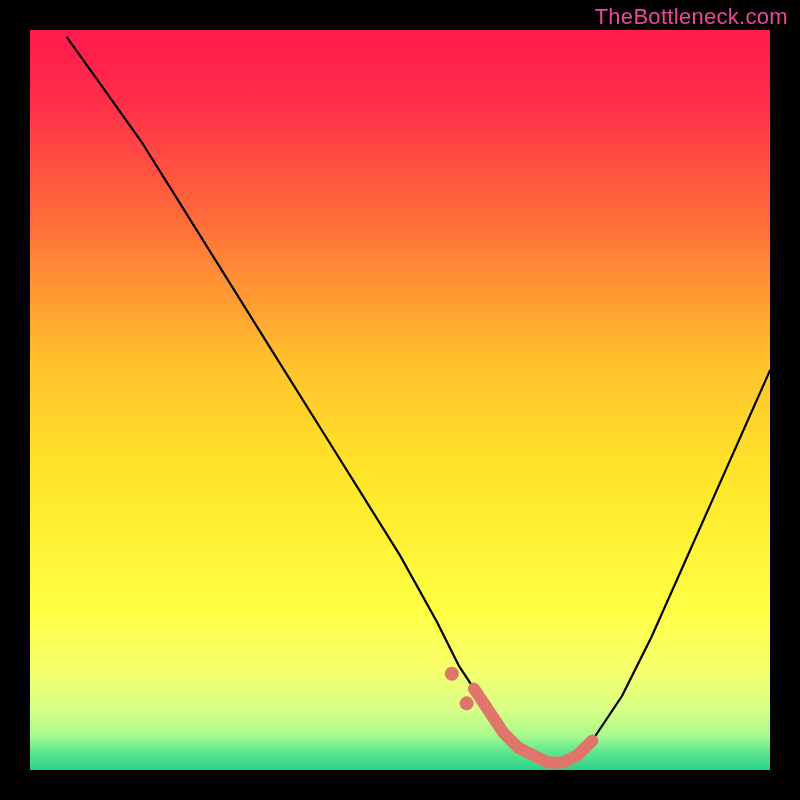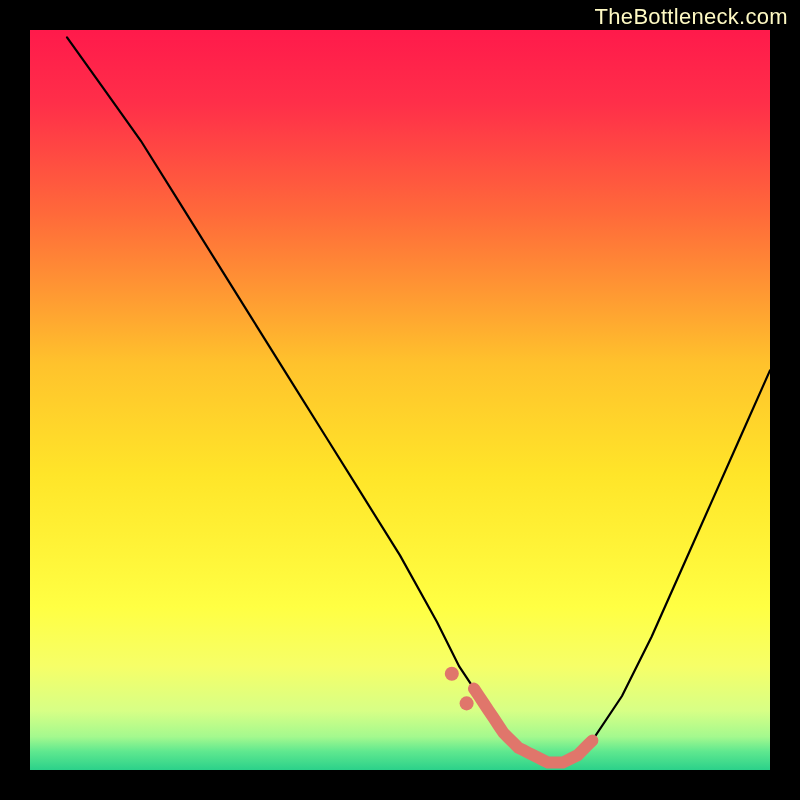--- a/index.html
+++ b/index.html
@@ -14,21 +14,21 @@
   .stage {
     position: relative;
     width: 800px;
     height: 800px;
     background: #000;
   }
   .watermark {
     position: absolute;
     top: 4px;
     right: 12px;
-    color: #fef9c3;
+    color: #ec4899;
     font-size: 22px;
     font-weight: 500;
     letter-spacing: 0.3px;
     z-index: 10;
     user-select: none;
   }
   .plot-wrap {
     position: absolute;
     left: 30px;
     top: 30px;

